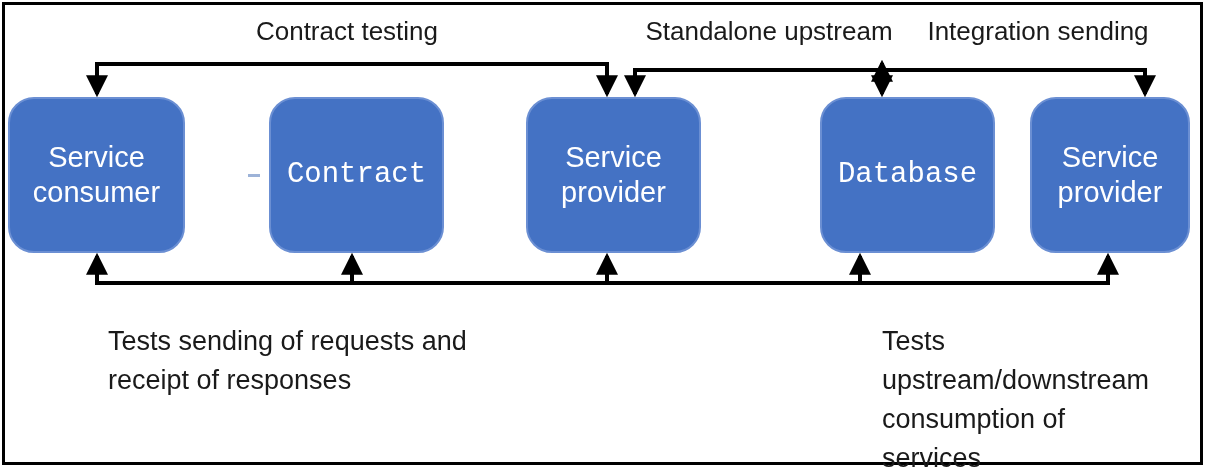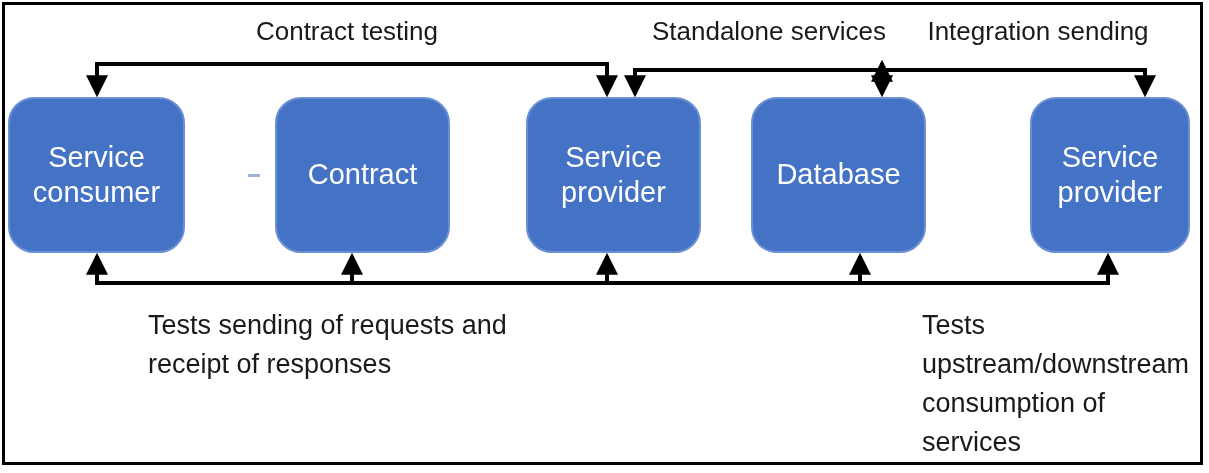--- a/index.html
+++ b/index.html
@@ -33,45 +33,44 @@
     display: flex;
     align-items: center;
     justify-content: center;
     text-align: center;
     color: #ffffff;
     font-size: 29px;
     line-height: 1.22;
     white-space: pre-line;
   }
   .n1 { left: 8px;    width: 177px; }
-  .n2 { left: 275px;  width: 175px; }
+  .n2 { left: 269px;  width: 175px; font-family: Liberation Mono, monospace; }
   .n3 { left: 526px;  width: 175px; }
-  .n4 { left: 751px;  width: 175px; }
+  .n4 { left: 820px;  width: 175px; font-family: Liberation Mono, monospace; }
   .n5 { left: 1030px; width: 160px; }
 
   .top-label {
     position: absolute;
     top: 16px;
     transform: translateX(-50%);
     font-size: 26px;
     color: #1A1A1A;
     white-space: nowrap;
   }
   .tl1 { left: 347px; }
   .tl2 { left: 769px; }
   .tl3 { left: 1038px; }
 
   .caption {
     position: absolute;
-    top: 306px;
+    top: 322px;
     font-size: 27px;
     line-height: 39px;
     color: #1A1A1A;
     white-space: pre-line;
-    margin-left: 40px;
   }
   .cap1 { left: 108px; }
   .cap2 { left: 607px; }
   .cap3 { left: 882px; }
 
   .connector-dash {
     position: absolute;
     left: 248px;
     top: 174px;
     width: 12px;
@@ -105,21 +104,21 @@
       <path d="M 635 94 L 635 70 L 1145 70 L 1145 94" marker-start="url(#ah)" marker-end="url(#ah)"></path>
       <path d="M 882 63 L 882 94" marker-start="url(#ah)" marker-end="url(#ah)"></path>
       <path d="M 97 256 L 97 283 L 1108 283 L 1108 256" marker-start="url(#ah)" marker-end="url(#ah)"></path>
       <path d="M 352 283 L 352 256" marker-end="url(#ah)"></path>
       <path d="M 607 283 L 607 256" marker-end="url(#ah)"></path>
       <path d="M 860 283 L 860 256" marker-end="url(#ah)"></path>
     </g>
   </svg>
 
   <div class="top-label tl1">Contract testing</div>
-  <div class="top-label tl2">Standalone services</div>
+  <div class="top-label tl2">Standalone upstream</div>
   <div class="top-label tl3">Integration sending</div>
 
   <div class="node n1">Service
 consumer</div>
   <div class="node n2">Contract</div>
   <div class="node n3">Service
 provider</div>
   <div class="node n4">Database</div>
   <div class="node n5">Service
 provider</div>

